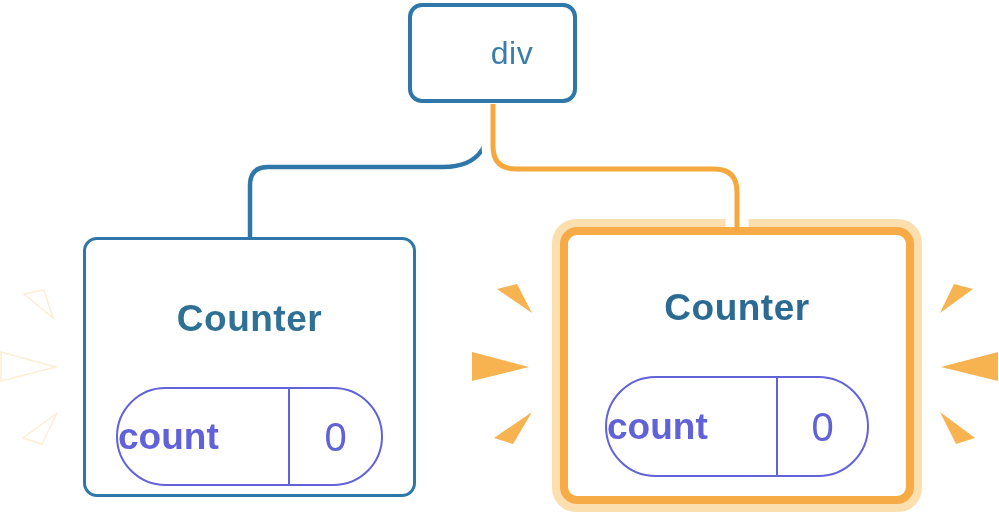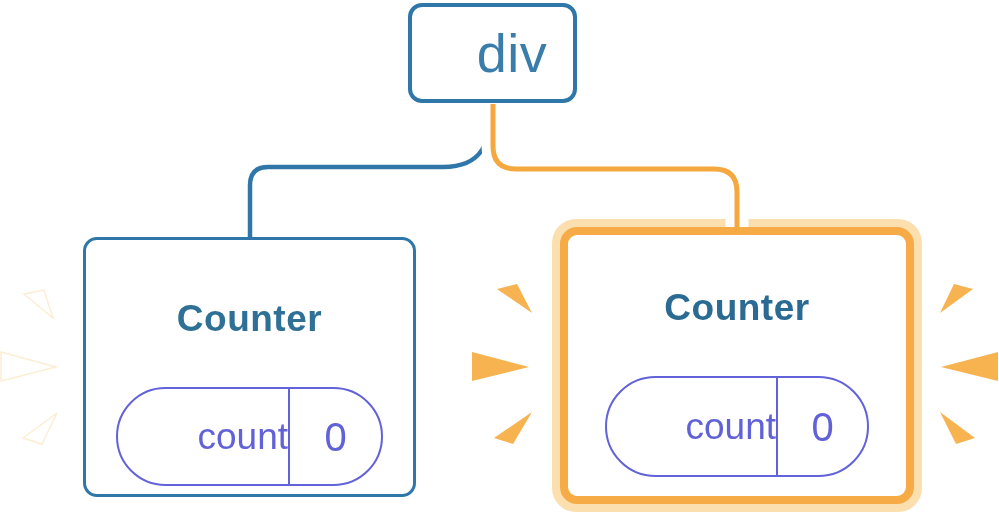--- a/index.html
+++ b/index.html
@@ -25,21 +25,21 @@
   .burst-white-ray{fill:var(--burst-white);stroke:var(--peach);stroke-width:1.5px;stroke-opacity:0.55;}
   
   .root-node{
     position:absolute;left:408px;top:3px;width:169px;height:100px;
     box-sizing:border-box;
     background:#ffffff;border:4px solid var(--blue);border-radius:14px;
     display:flex;align-items:center;justify-content:center;
     z-index:2;
   }
   .root-label{
-    color:var(--blue-text);font-size:54px;line-height:1;
+    color:var(--blue-text);font-size:32px;line-height:1;
     letter-spacing:0.5px;
     margin-left:39px;
   }
   
   .card-left{
     position:absolute;left:83px;top:237px;width:333px;height:260px;
     box-sizing:border-box;
     background:#ffffff;border:3.5px solid var(--blue);border-radius:14px;
     display:flex;flex-direction:column;align-items:center;
     padding-top:46px;
@@ -68,22 +68,23 @@
   .state-pill{
     box-sizing:border-box;
     border:2.5px solid var(--purple);border-radius:60px;
     display:flex;align-items:stretch;
     margin-top:36px;
     background:#ffffff;
   }
   .pill-left{
     position:relative;
     box-sizing:border-box;
-    display:flex;align-items:center;justify-content:flex-end;
+    display:flex;align-items:center;justify-content:flex-start;
     border-right:2px solid var(--purple);
+    font-weight:bold;
   }
   .pill-right{
     flex:1;display:flex;align-items:center;justify-content:center;
   }
   .pill-key{color:var(--purple-text);font-size:37px;line-height:1;}
   .pill-value{color:var(--purple-text);font-size:40px;line-height:1;}
   .pill-size-a{width:267px;height:99px;}
   .pill-size-a .pill-left{width:172px;}
   .pill-size-b{width:264px;height:101px;}
   .pill-size-b .pill-left{width:171px;}

